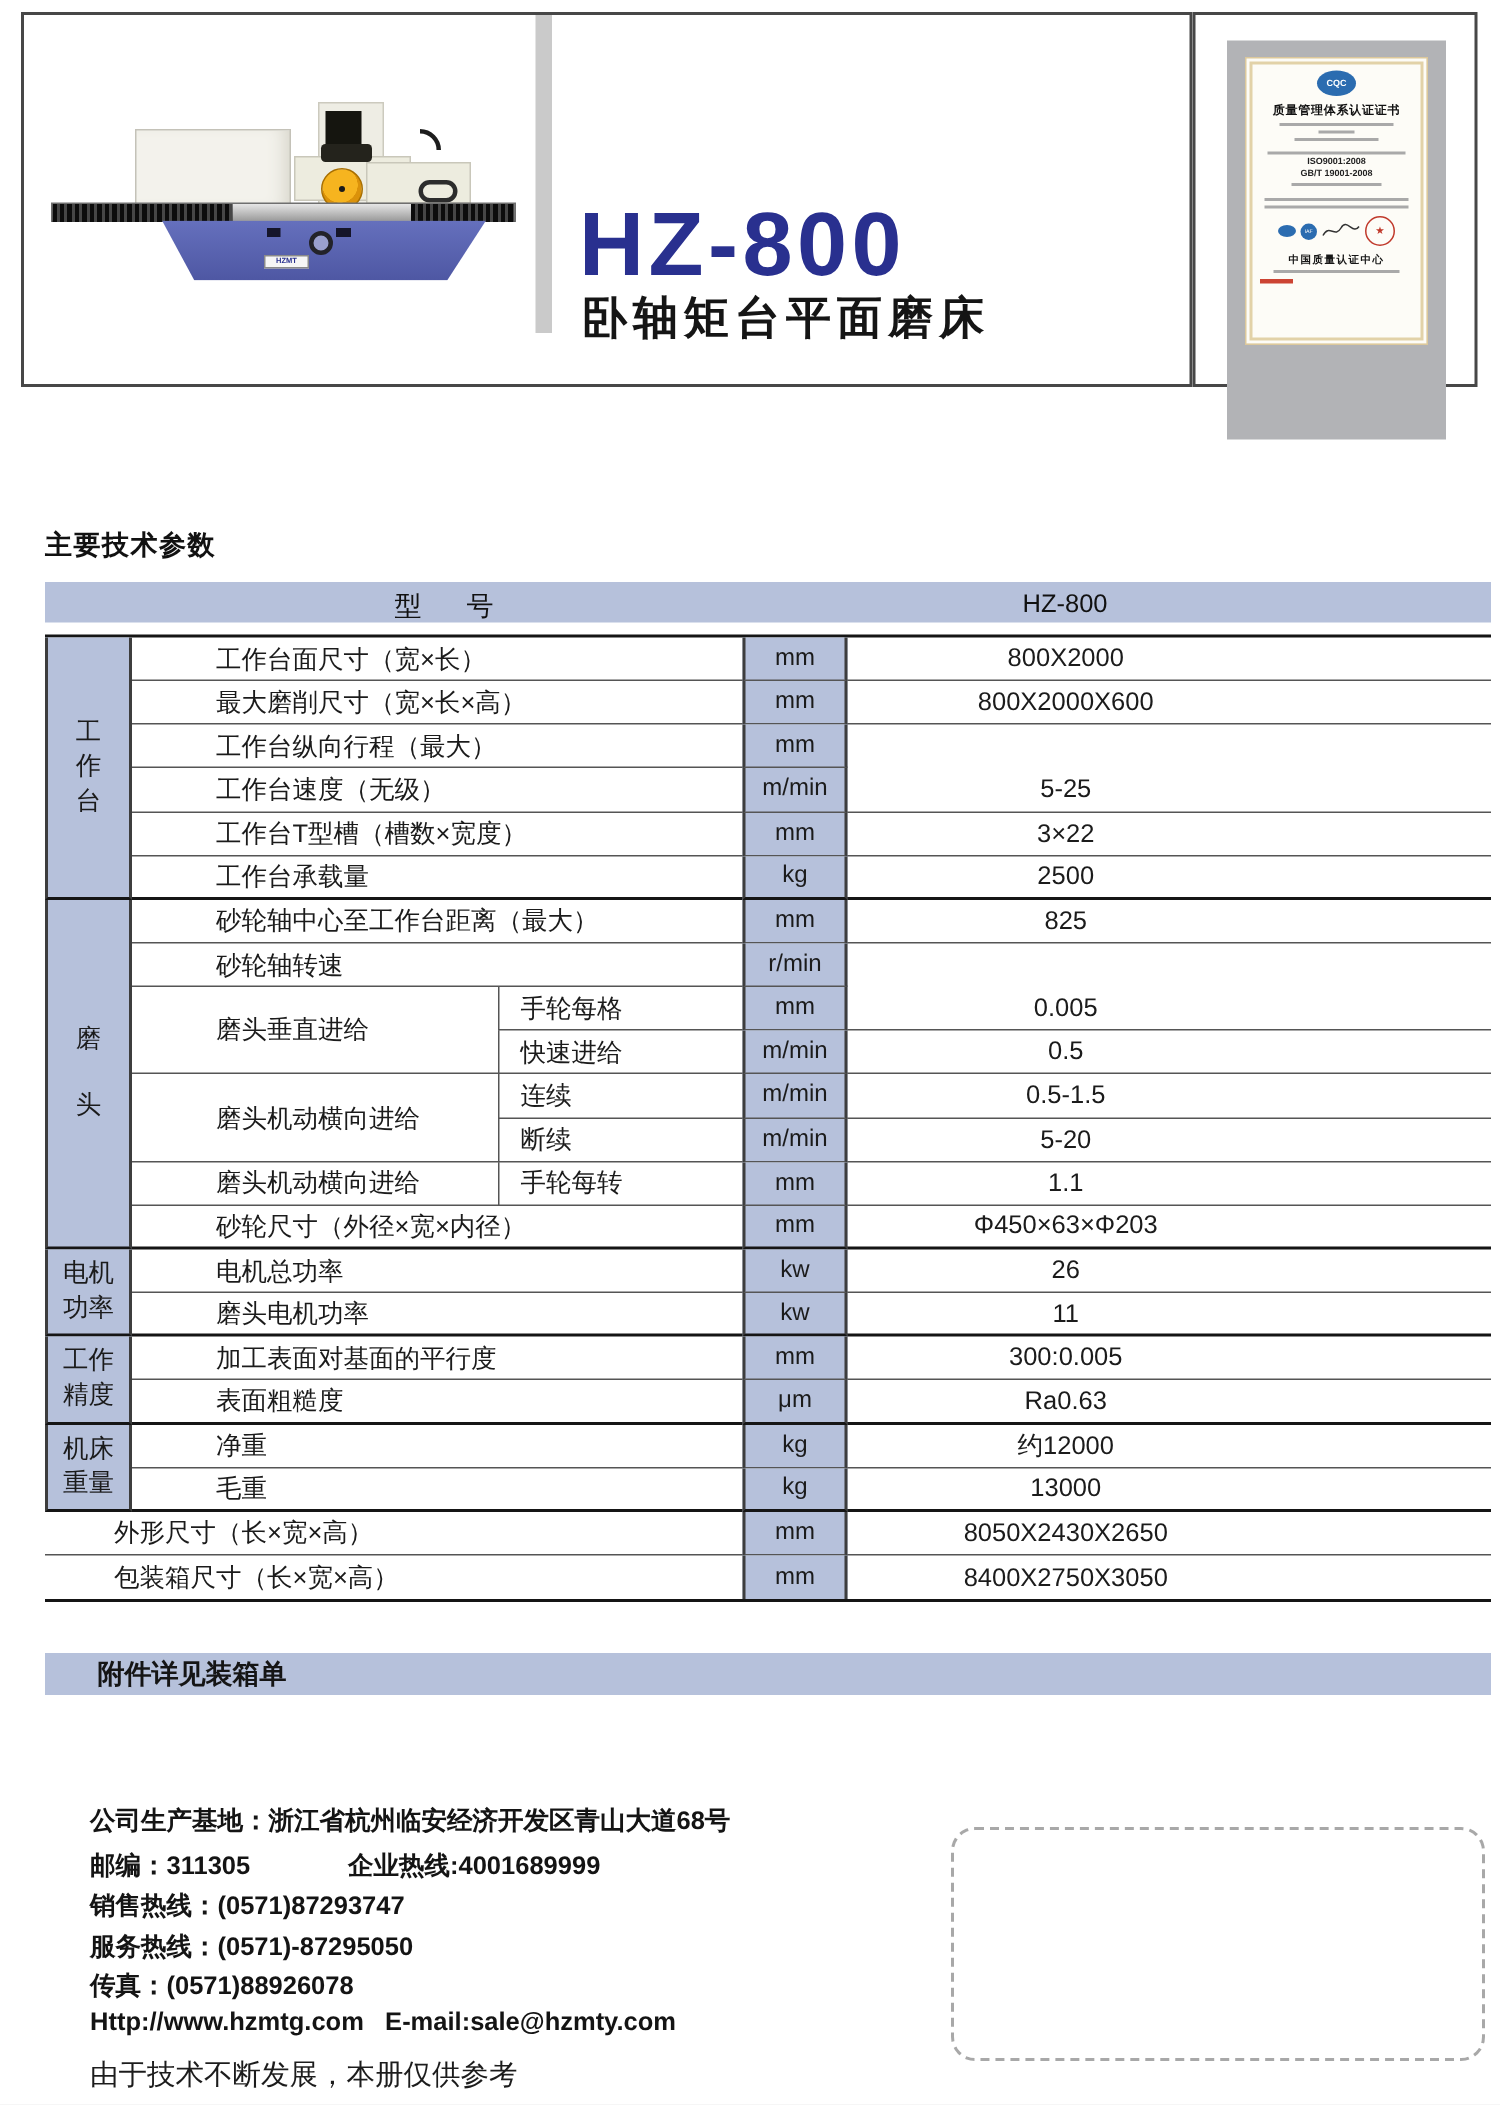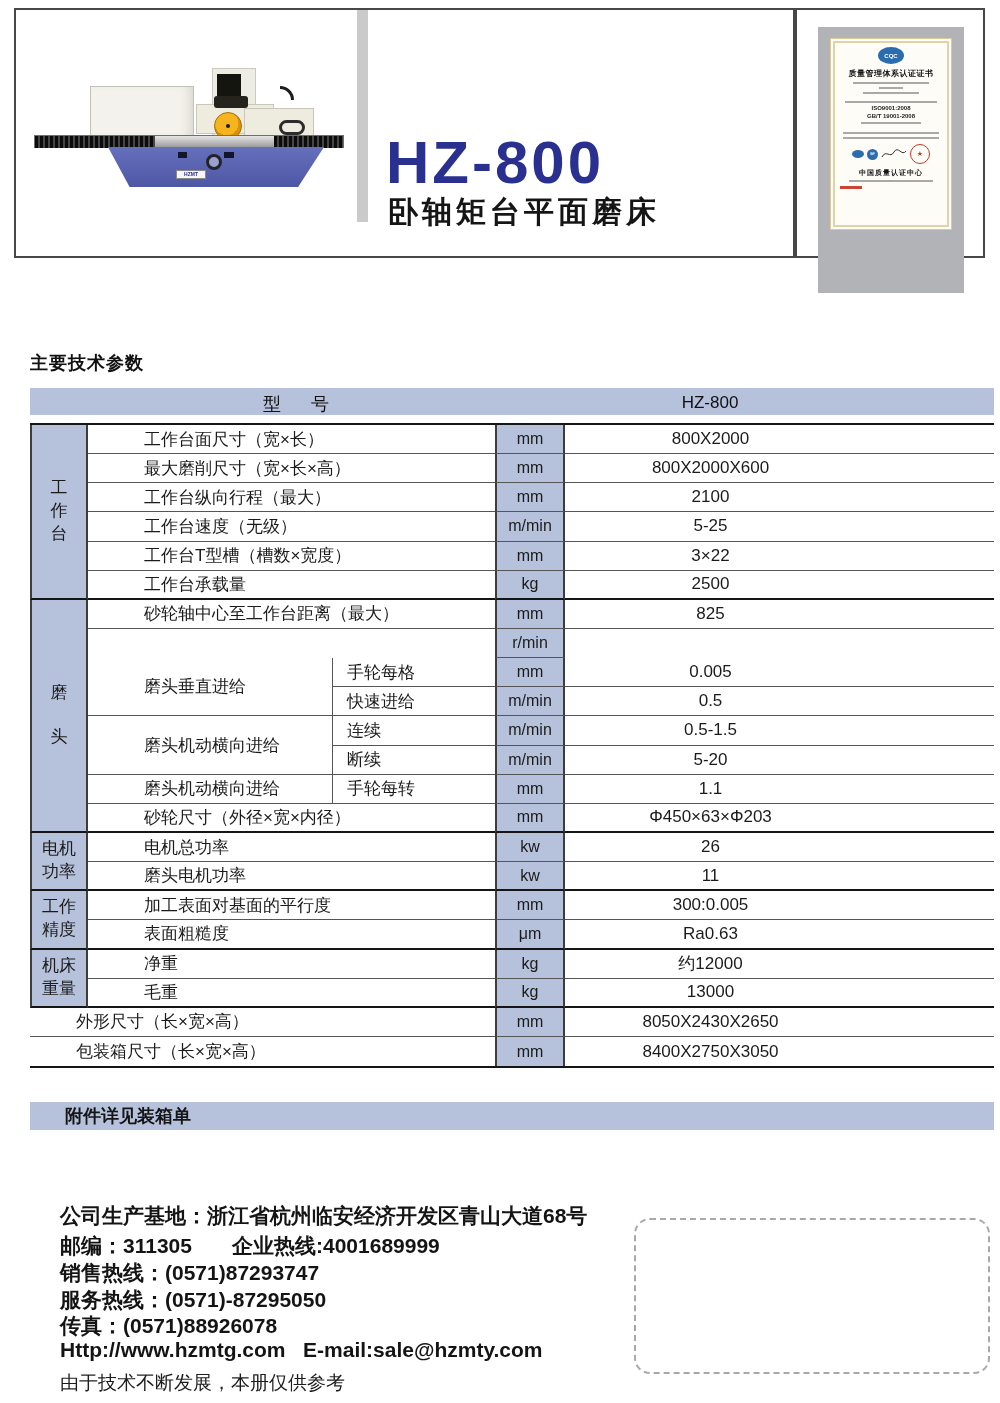--- a/index.html
+++ b/index.html
@@ -75,21 +75,21 @@
   .s { padding-left:14px; border-left:1.6px solid var(--line); }
   .u { justify-content:center; background:var(--lav); border-left:2px solid var(--col); border-right:2px solid var(--col); font-size:16px; }
   .v { justify-content:center; padding-right:138px; }
   .g { background:var(--lav); border-left:2px solid var(--col); border-right:2px solid var(--col);
        justify-content:center; text-align:center; white-space:pre-line; line-height:1.35; }
   .g.tall { line-height:2.6; }
 
   
   .attach-bar { left:30px; top:1102px; width:964px; height:28px; background:var(--lav);
                 display:flex; align-items:center; padding-left:35px; font-size:18px; font-weight:bold; color:#151515; }
-  .contact-line { left:60px; font-size:21px; font-weight:bold; color:#141414; white-space:pre; }
+  .contact-line { left:60px; font-size:17px; font-weight:bold; color:#141414; white-space:pre; }
   .footer-note { left:60px; top:1370px; font-size:19px; color:#1c1c1c; font-family:"Liberation Serif","DejaVu Serif",serif; }
   .stamp-area { left:634px; top:1218px; width:356px; height:156px; border:2px dashed #a8a8a8; border-radius:16px; }
 </style>
 </head>
 <body>
 
 <div class="page">
 
   <div class="abs hdr-left">
     <div class="abs machine">
@@ -167,20 +167,21 @@
     <div class="c g sec" style="grid-area:19/1/21/2">机床
 重量</div>
 
     <div class="c p" style="grid-area:1/2/2/4">工作台面尺寸（宽×长）</div>
     <div class="c p" style="grid-area:2/2/3/4">最大磨削尺寸（宽×长×高）</div>
     <div class="c p" style="grid-area:3/2/4/4">工作台纵向行程（最大）</div>
     <div class="c p" style="grid-area:4/2/5/4">工作台速度（无级）</div>
     <div class="c p" style="grid-area:5/2/6/4">工作台T型槽（槽数×宽度）</div>
     <div class="c p sec" style="grid-area:6/2/7/4">工作台承载量</div>
     <div class="c p" style="grid-area:7/2/8/4">砂轮轴中心至工作台距离（最大）</div>
+    <div class="c p" style="grid-area:8/2/9/4">砂轮轴转速</div>
     <div class="c p" style="grid-area:9/2/11/3">磨头垂直进给</div>
     <div class="c s" style="grid-area:9/3/10/4">手轮每格</div>
     <div class="c s" style="grid-area:10/3/11/4">快速进给</div>
     <div class="c p" style="grid-area:11/2/13/3">磨头机动横向进给</div>
     <div class="c s" style="grid-area:11/3/12/4">连续</div>
     <div class="c s" style="grid-area:12/3/13/4">断续</div>
     <div class="c p" style="grid-area:13/2/14/3">磨头机动横向进给</div>
     <div class="c s" style="grid-area:13/3/14/4">手轮每转</div>
     <div class="c p sec" style="grid-area:14/2/15/4">砂轮尺寸（外径×宽×内径）</div>
     <div class="c p" style="grid-area:15/2/16/4">电机总功率</div>
@@ -210,21 +211,20 @@
     <div class="c u sec" style="grid-area:16/4/17/5">kw</div>
     <div class="c u" style="grid-area:17/4/18/5">mm</div>
     <div class="c u sec" style="grid-area:18/4/19/5">μm</div>
     <div class="c u" style="grid-area:19/4/20/5">kg</div>
     <div class="c u sec" style="grid-area:20/4/21/5">kg</div>
     <div class="c u" style="grid-area:21/4/22/5">mm</div>
     <div class="c u last" style="grid-area:22/4/23/5">mm</div>
 
     <div class="c v" style="grid-area:1/5/2/6">800X2000</div>
     <div class="c v" style="grid-area:2/5/3/6">800X2000X600</div>
-    <div class="c v" style="grid-area:3/5/4/6">2100</div>
     <div class="c v" style="grid-area:4/5/5/6">5-25</div>
     <div class="c v" style="grid-area:5/5/6/6">3×22</div>
     <div class="c v sec" style="grid-area:6/5/7/6">2500</div>
     <div class="c v" style="grid-area:7/5/8/6">825</div>
     <div class="c v" style="grid-area:9/5/10/6">0.005</div>
     <div class="c v" style="grid-area:10/5/11/6">0.5</div>
     <div class="c v" style="grid-area:11/5/12/6">0.5-1.5</div>
     <div class="c v" style="grid-area:12/5/13/6">5-20</div>
     <div class="c v" style="grid-area:13/5/14/6">1.1</div>
     <div class="c v sec" style="grid-area:14/5/15/6">Φ450×63×Φ203</div>

